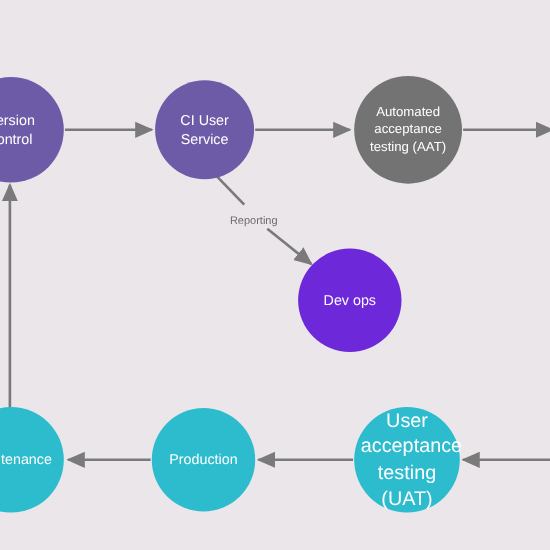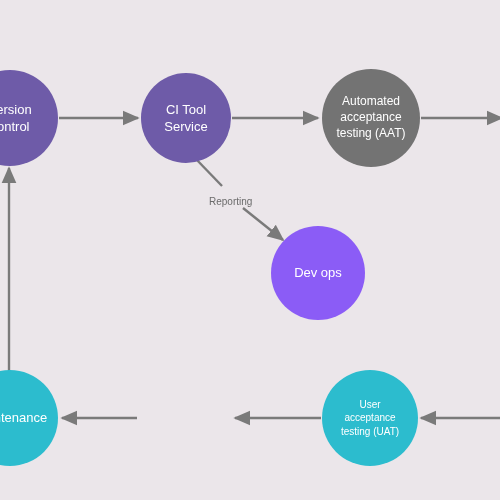--- a/index.html
+++ b/index.html
@@ -81,40 +81,43 @@
       <line x1="9" y1="372" x2="9" y2="168" marker-end="url(#arrow)"></line>
     </g>
   </svg>
 
   <div class="node" style="left: -38px; top: 70px; width: 96px; height: 96px; background: rgb(110, 91, 168); font-size: 13px;">
     <span class="node-label">Version
 control</span>
   </div>
 
   <div class="node" style="left: 141px; top: 73px; width: 90px; height: 90px; background: rgb(110, 91, 168); font-size: 13px;">
-    <span class="node-label">CI Tool
+    <span class="node-label">CI User
 Service</span>
   </div>
 
   <div class="node" style="left: 322px; top: 69px; width: 98px; height: 98px; background: #737373; font-size: 12px;">
     <span class="node-label">Automated
 acceptance
 testing (AAT)</span>
   </div>
 
-  <div class="node" style="left: 271px; top: 226px; width: 94px; height: 94px; background: #8b5cf6; font-size: 13px;">
+  <div class="node" style="left: 271px; top: 226px; width: 94px; height: 94px; background: #6d28d9; font-size: 13px;">
     <span class="node-label">Dev ops</span>
   </div>
 
   <div class="node" style="left: -38px; top: 370px; width: 96px; height: 96px; background: rgb(44, 188, 206); font-size: 13px;">
     <span class="node-label">Maintenance</span>
   </div>
 
+  <div class="node" style="left: 138px; top: 371px; width: 94px; height: 94px; background: rgb(44, 188, 206); font-size: 13px;">
+    <span class="node-label">Production</span>
+  </div>
 
-  <div class="node" style="left: 322px; top: 370px; width: 96px; height: 96px; background: rgb(44, 188, 206); font-size: 10px;">
+  <div class="node" style="left: 322px; top: 370px; width: 96px; height: 96px; background: rgb(44, 188, 206); font-size: 18px;">
     <span class="node-label">User
 acceptance
 testing (UAT)</span>
   </div>
 
   <div class="edge-label" style="left: 209px; top: 196px; font-size: 10px;">
     <span>Reporting</span>
   </div>
 
 </div>

